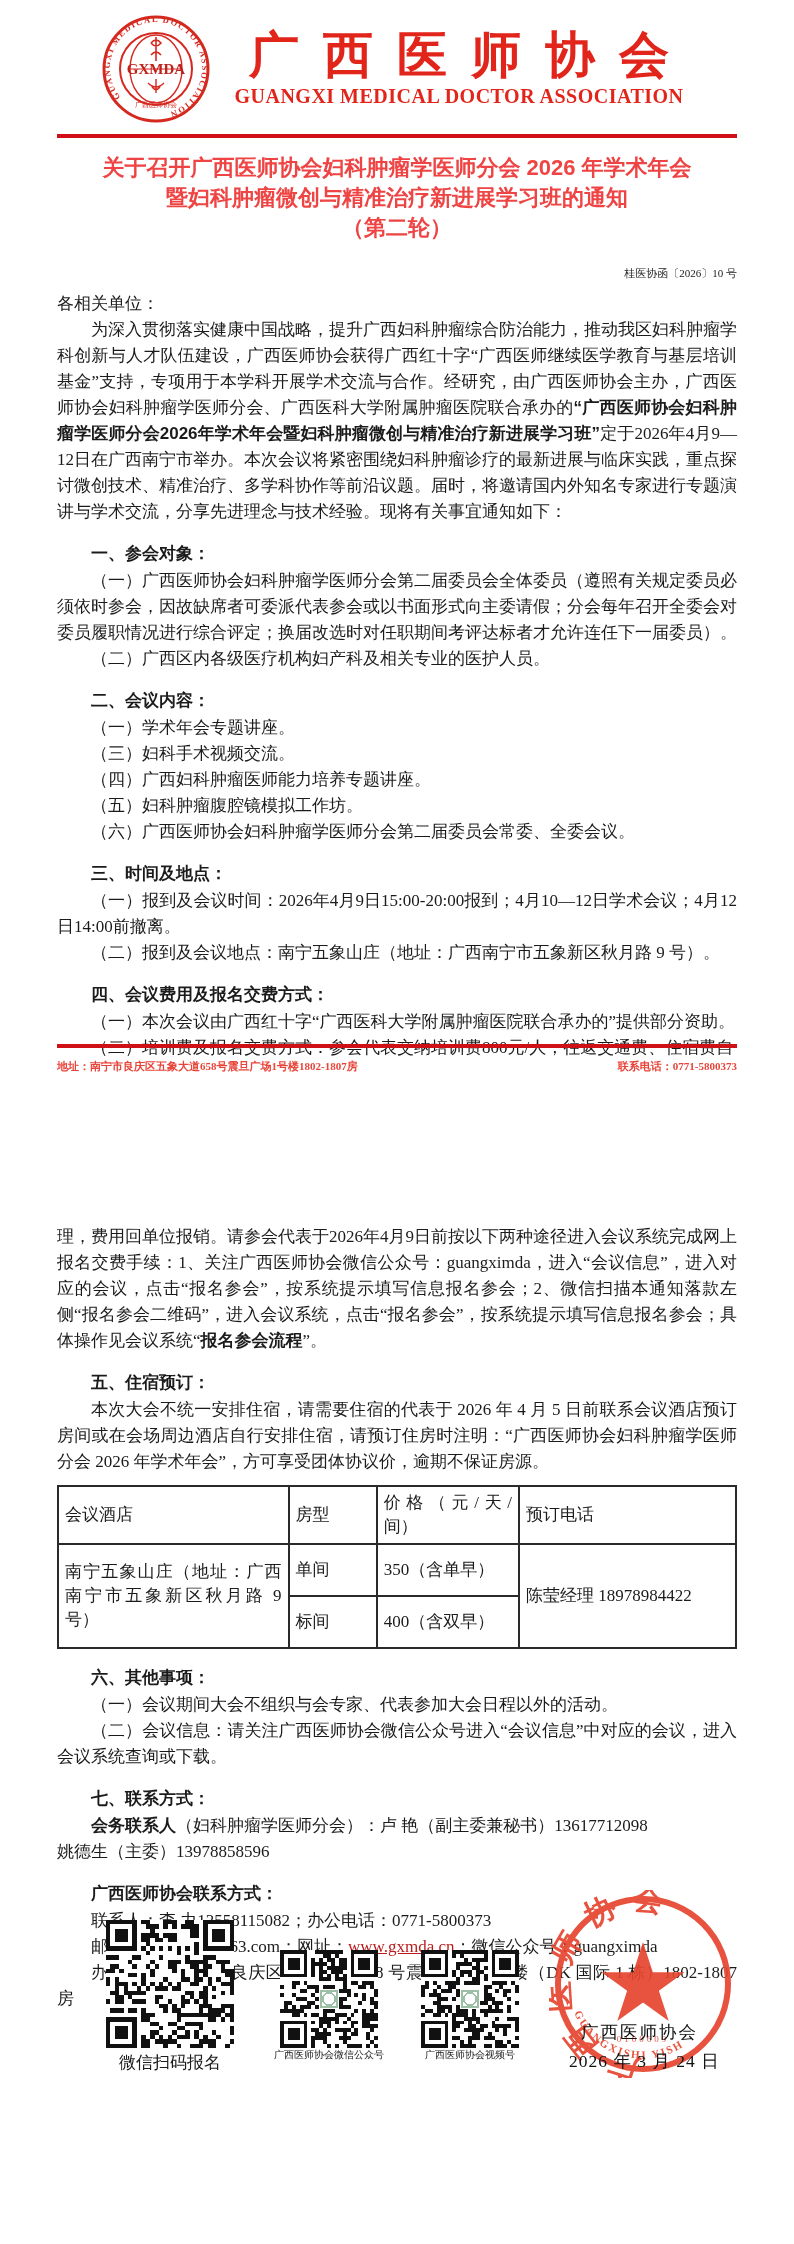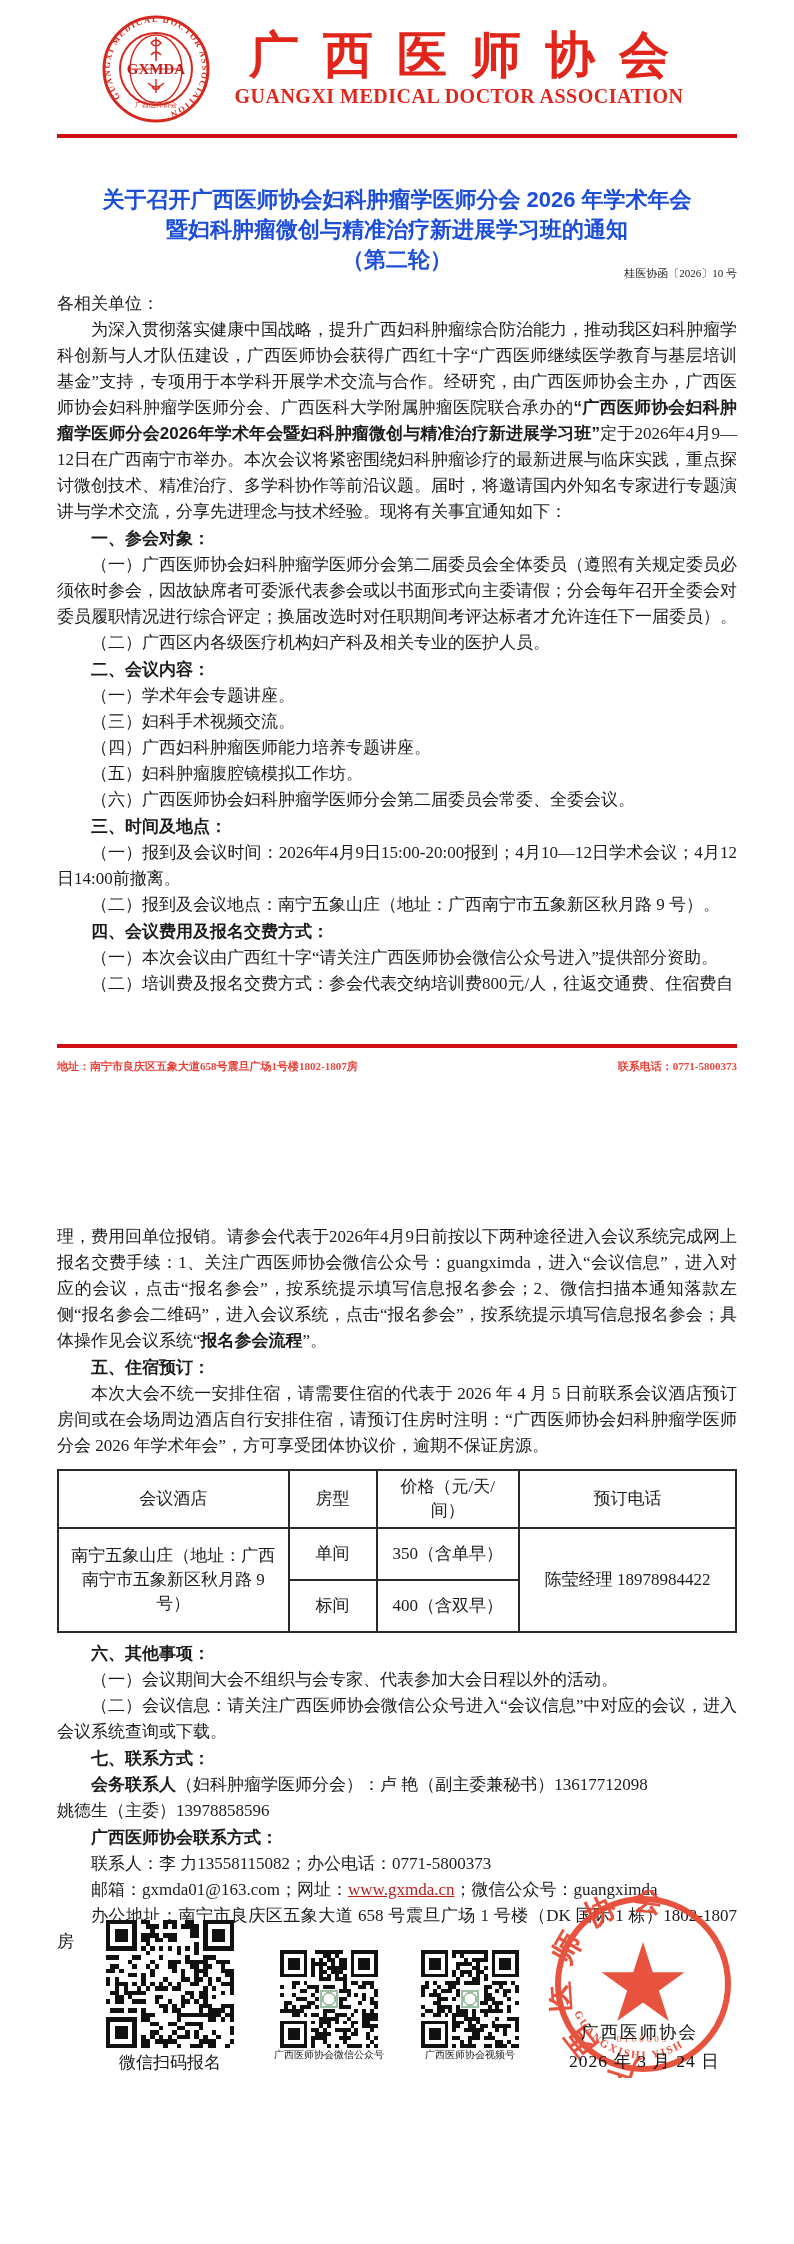--- a/index.html
+++ b/index.html
@@ -10,42 +10,42 @@
   .hdr{position:absolute;top:12px;left:57px;width:680px;display:flex;align-items:center;justify-content:center;gap:14px;}
   .logo{width:110px;height:112px;flex:0 0 auto;}
   .org-block{display:flex;flex-direction:column;align-items:center;}
   .org-cn{color:#e2251b;font-weight:bold;font-size:50px;line-height:56px;letter-spacing:24px;white-space:nowrap;text-indent:24px;}
   .org-en{color:#e2251b;font-weight:bold;font-size:20px;line-height:26px;letter-spacing:0.5px;white-space:nowrap;}
   .rule{position:absolute;top:134px;left:57px;width:680px;height:4px;background:#cf1017;}
 
   
   .title{position:absolute;top:153px;left:57px;width:680px;text-align:center;
          font-family:"Liberation Sans","DejaVu Sans",sans-serif;font-weight:bold;
-         font-size:22px;line-height:30px;color:#1d4ed8;margin-top:32px;}
+         font-size:22px;line-height:30px;color:#ef4444;}
 
   .docnum{position:absolute;top:266px;right:57px;font-size:11px;}
 
   
   .p1body{position:absolute;top:291px;left:57px;width:680px;font-size:17px;line-height:26px;text-align:justify;}
   .p1body p,.p2body p{margin:0;text-indent:2em;}
   p.noindent{text-indent:0;}
-  p.h{font-family:Liberation Sans, sans-serif;font-weight:bold;margin-top:1px;}
+  p.h{font-family:Liberation Mono, monospace;font-weight:bold;margin-top:17px;}
   .bh{font-weight:bold;font-family:"Liberation Sans","DejaVu Sans",sans-serif;}
 
   
   .p1footer{position:absolute;top:1044px;left:57px;width:680px;border-top:4px solid #cf1017;
             padding-top:11px;display:flex;justify-content:space-between;
             color:#e8443a;font-weight:bold;font-size:11px;gap:48px;}
 
   
   .p2body{position:absolute;top:1224px;left:57px;width:680px;font-size:17px;line-height:26px;text-align:justify;}
   .indented-contact{margin-left:315px;}
   a.weblink{color:#b91c1c;text-decoration:underline;}
 
-  table.hotel{width:100%;border-collapse:collapse;margin:10px 0 8px 0;text-align:center;}
+  table.hotel{width:100%;border-collapse:collapse;margin:10px 0 8px 0;}
   table.hotel th,table.hotel td{border:2px solid #2a2a2a;font-weight:normal;font-size:17px;padding:4px 6px;line-height:24px;}
   table.hotel th{height:38px;}
   table.hotel td{height:42px;border-radius:15px;}
   .col-hotel{width:34%;} .col-room{width:13%;} .col-price{width:21%;} .col-tel{width:32%;margin-left:36px;}
 
   
   .bottom{position:absolute;top:1920px;left:57px;width:680px;height:220px;}
   .qrfig{position:absolute;display:flex;flex-direction:column;align-items:center;}
   .qrfig .qr{background:#fff;}
   .fig1{left:38px;top:0;width:150px;text-align:center;}
@@ -108,21 +108,21 @@
     <p>（三）妇科手术视频交流。</p>
     <p>（四）广西妇科肿瘤医师能力培养专题讲座。</p>
     <p>（五）妇科肿瘤腹腔镜模拟工作坊。</p>
     <p>（六）广西医师协会妇科肿瘤学医师分会第二届委员会常委、全委会议。</p>
 
     <p class="h">三、时间及地点：</p>
     <p>（一）报到及会议时间：2026年4月9日15:00-20:00报到；4月10—12日学术会议；4月12日14:00前撤离。</p>
     <p>（二）报到及会议地点：南宁五象山庄（地址：广西南宁市五象新区秋月路 9 号）。</p>
 
     <p class="h">四、会议费用及报名交费方式：</p>
-    <p>（一）本次会议由广西红十字“请关注广西医师协会微信公众号进入”提供部分资助。</p>
+    <p>（一）本次会议由广西红十字“广西医科大学附属肿瘤医院联合承办的”提供部分资助。</p>
     <p>（二）培训费及报名交费方式：参会代表交纳培训费800元/人，往返交通费、住宿费自</p>
   </div>
 
   <div class="p1footer">
     <span>地址：南宁市良庆区五象大道658号震旦广场1号楼1802-1807房</span>
     <span>联系电话：0771-5800373</span>
   </div>
 
   <div class="p2body">
     <p class="noindent"><span>理，费用回单位报销。请参会代表于2026年4月9日前按以下两种途径进入会议系统完成网上报名交费手续：1、关注广西医师协会微信公众号：guangximda，进入“会议信息”，进入对应的会议，点击“报名参会”，按系统提示填写信息报名参会；2、微信扫描本通知落款左侧“报名参会二维码”，进入会议系统，点击“报名参会”，按系统提示填写信息报名参会；具体操作见会议系统“</span><span class="bh">报名参会流程</span><span>”。</span></p>

